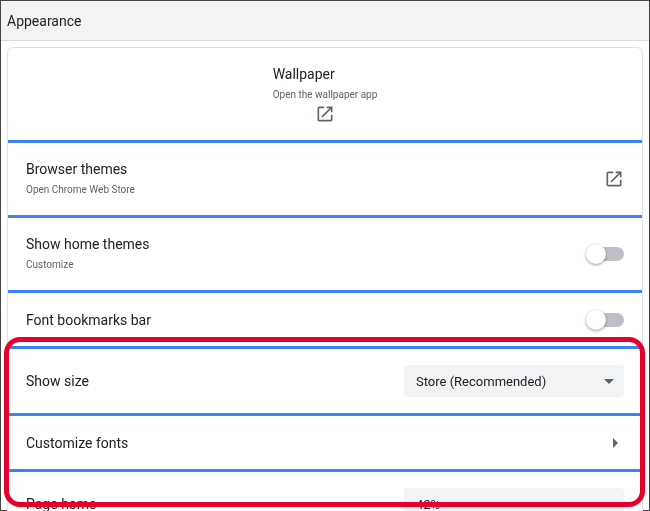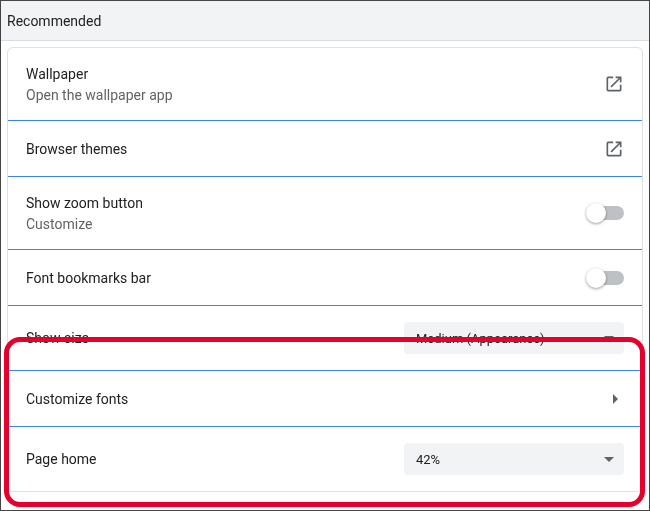--- a/index.html
+++ b/index.html
@@ -31,27 +31,27 @@
     margin: 6px 6px 0 6px;
     border: 1px solid #e0e0e0;
     border-radius: 6px;
     background: #fff;
   }
   .row {
     display: flex;
     align-items: center;
     justify-content: space-between;
     padding: 16px 18px;
-    border-top: 1px solid #3b82f6;
+    border-top: 3px solid #3b82f6;
     min-height: 56px;
   }
-  .row:first-child { border-top: none; }
+  .row:first-child { border-top: none; flex-direction: column; }
   .row-text { display: flex; flex-direction: column; }
   .row-title { font-size: 14px; color: #202124; line-height: 20px; }
-  .row-sub { font-size: 14px; color: #5f6368; line-height: 18px; margin-top: 2px; }
+  .row-sub { font-size: 10px; color: #5f6368; line-height: 18px; margin-top: 2px; }
   .icon-launch {
     width: 20px; height: 20px; fill: #5f6368;
   }
   .toggle {
     width: 36px; height: 14px; border-radius: 7px;
     background: #bdc1c6; position: relative;
     flex-shrink: 0;
   }
   .toggle-knob {
     position: absolute; left: -2px; top: -3px;
@@ -91,67 +91,68 @@
     border-radius: 16px;
     pointer-events: none;
   }
 </style>
 </head>
 <body>
 
 <div class="frame">
 
   <div class="header-bar">
-    <span>Recommended</span>
+    <span>Appearance</span>
   </div>
 
   <div class="panel">
 
     <div class="row">
       <div class="row-text">
         <span class="row-title">Wallpaper</span>
         <span class="row-sub">Open the wallpaper app</span>
       </div>
       <svg class="icon-launch" viewBox="0 0 24 24">
           <path d="M19 19H5V5h6V3H5a2 2 0 0 0-2 2v14a2 2 0 0 0 2 2h14a2 2 0 0 0 2-2v-6h-2v6zM14 3v2h3.59L7.76 14.83l1.41 1.41L19 6.41V10h2V3h-7z"></path>
         </svg>
     </div>
 
     <div class="row">
       <div class="row-text">
         <span class="row-title">Browser themes</span>
+        <span class="row-sub">Open Chrome Web Store</span>
       </div>
       <svg class="icon-launch" viewBox="0 0 24 24">
           <path d="M19 19H5V5h6V3H5a2 2 0 0 0-2 2v14a2 2 0 0 0 2 2h14a2 2 0 0 0 2-2v-6h-2v6zM14 3v2h3.59L7.76 14.83l1.41 1.41L19 6.41V10h2V3h-7z"></path>
         </svg>
     </div>
 
     <div class="row">
       <div class="row-text">
-        <span class="row-title">Show zoom button</span>
+        <span class="row-title">Show home themes</span>
         <span class="row-sub">Customize</span>
       </div>
       <div class="toggle">
         <div class="toggle-knob"></div>
       </div>
     </div>
 
     <div class="row">
       <div class="row-text">
         <span class="row-title">Font bookmarks bar</span>
       </div>
       <div class="toggle">
         <div class="toggle-knob"></div>
       </div>
     </div>
 
     <div class="row">
       <span class="row-title">Show size</span>
       <div class="dropdown">
-        <span>Medium (Appearance)</span>
+        <span>Store (Recommended)</span>
         <span class="caret-down"></span>
       </div>
     </div>
 
     <div class="row">
       <span class="row-title">Customize fonts</span>
       <span class="caret-right"></span>
     </div>
 
     <div class="row">

